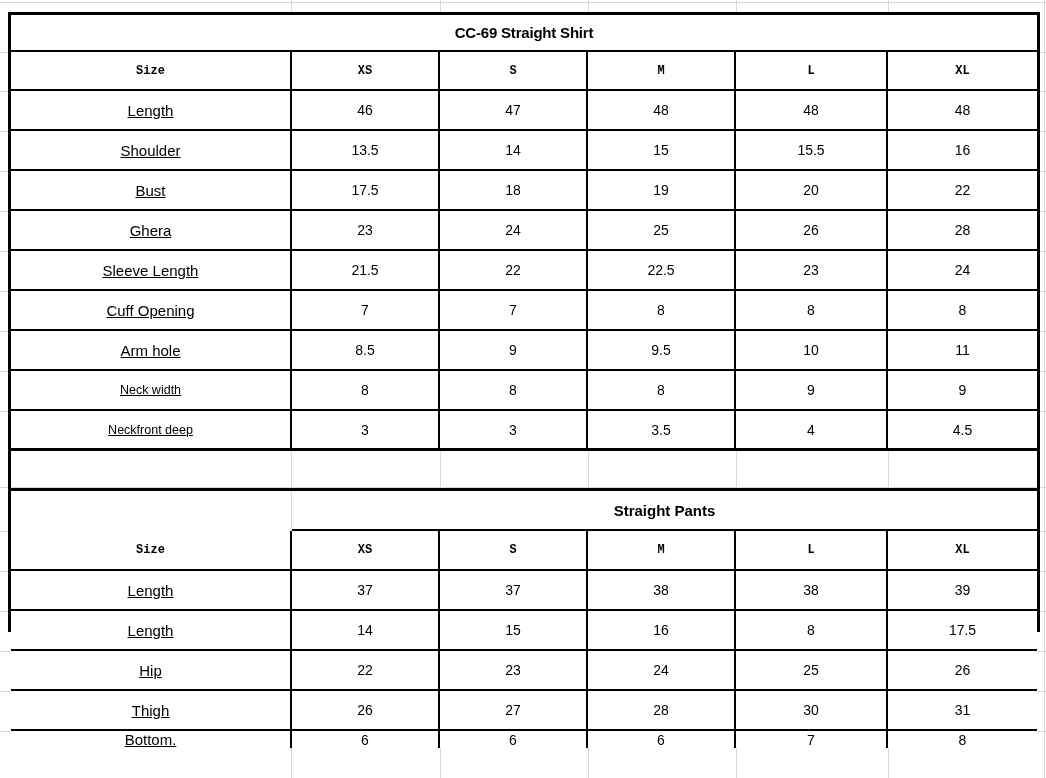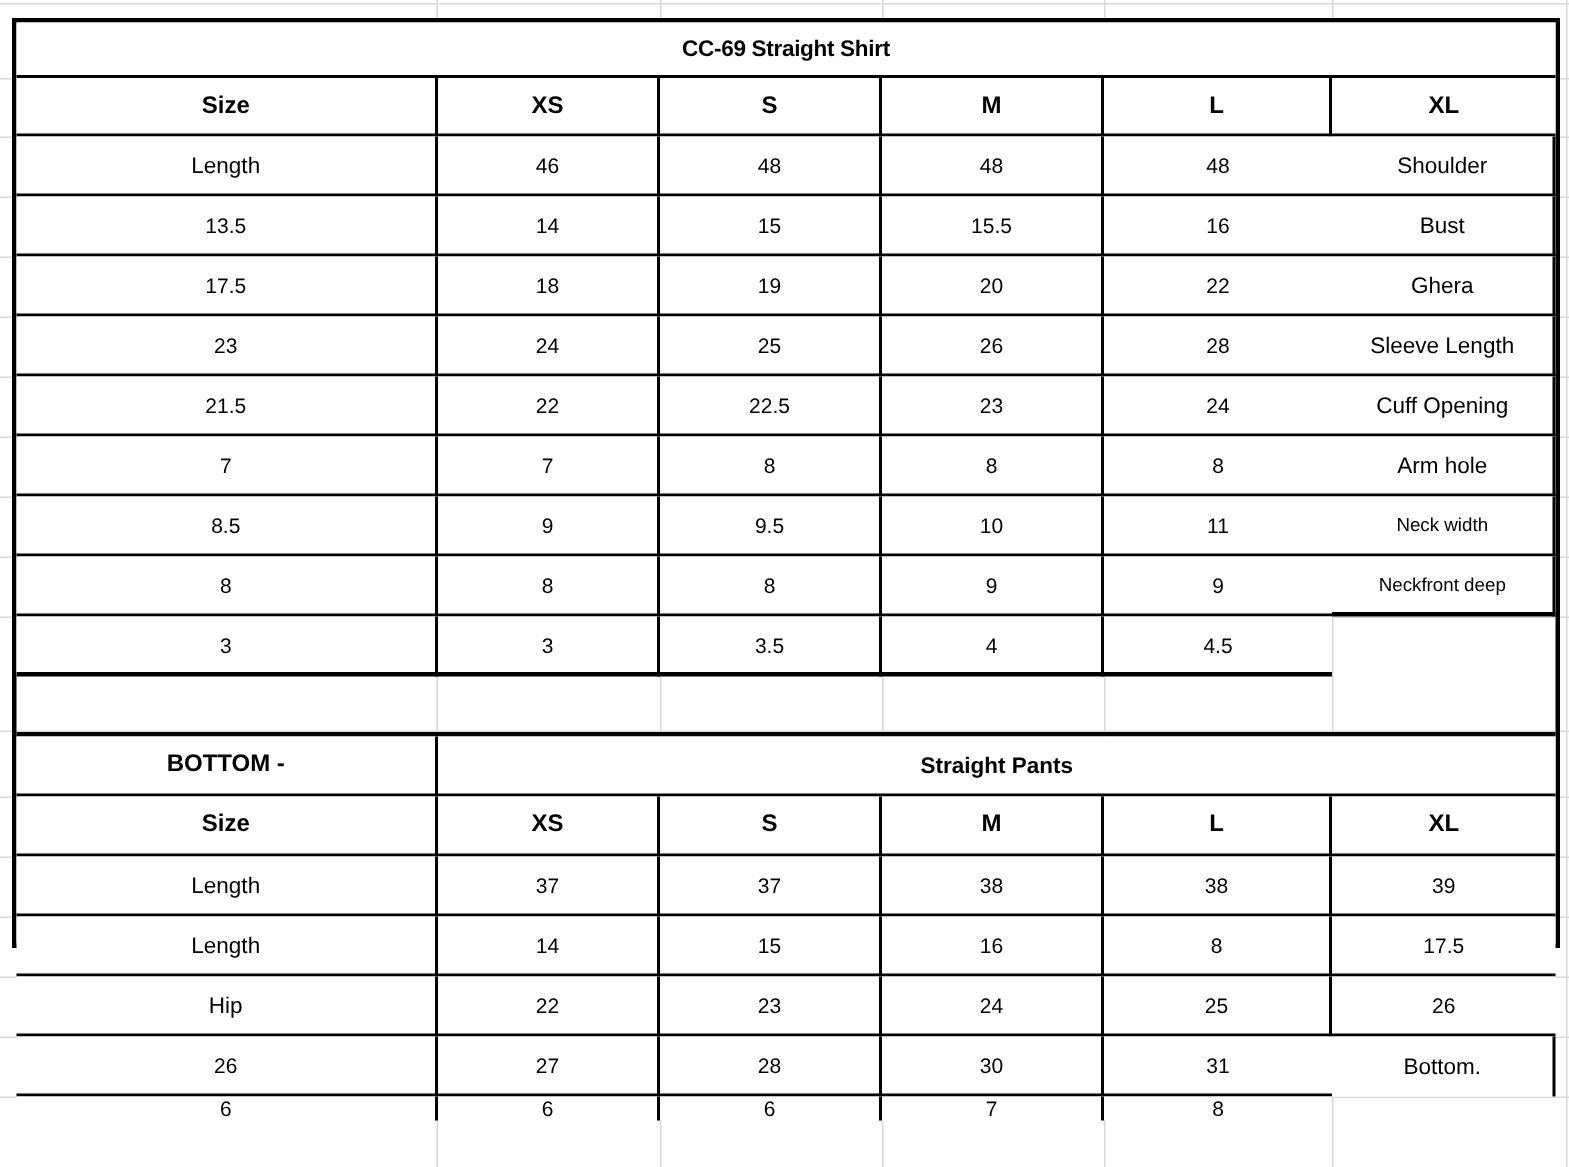--- a/index.html
+++ b/index.html
@@ -23,22 +23,22 @@
   .cell{
     box-sizing:border-box;background:#fff;
     border-right:2px solid #000;border-bottom:2px solid #000;
     display:flex;align-items:center;justify-content:center;
     white-space:nowrap;
   }
   .lc{border-right:none;}
   .span6{grid-column:1 / span 6;}
   .span5{grid-column:2 / span 5;}
   .title{font-weight:700;font-size:15px;letter-spacing:-0.2px;}
-  .hdr{font-weight:700;font-size:16px;}
-  .lbl{font-size:15px;}
+  .hdr{font-weight:700;font-size:12px;font-family:Liberation Mono, monospace;}
+  .lbl{font-size:15px;text-decoration:underline;}
   .sm{font-size:12.5px;}
   .num{font-size:14px;}
   .tb{border-bottom-width:3px;}
   .empty{background:transparent;border-right:none;border-bottom:3px solid #000;}
   .blabel{font-weight:700;font-size:16px;}
   .ptitle{font-weight:700;font-size:15px;}
   .nb{border-bottom:none;}
 </style>
 </head>
 <body>
@@ -78,20 +78,21 @@
 
     <div class="cell hdr">Size</div>
     <div class="cell hdr">XS</div>
     <div class="cell hdr">S</div>
     <div class="cell hdr">M</div>
     <div class="cell hdr">L</div>
     <div class="cell hdr lc">XL</div>
 
     <div class="cell lbl">Length</div>
     <div class="cell num">46</div>
+    <div class="cell num">47</div>
     <div class="cell num">48</div>
     <div class="cell num">48</div>
     <div class="cell num lc">48</div>
 
     <div class="cell lbl">Shoulder</div>
     <div class="cell num">13.5</div>
     <div class="cell num">14</div>
     <div class="cell num">15</div>
     <div class="cell num">15.5</div>
     <div class="cell num lc">16</div>
@@ -140,21 +141,20 @@
 
     <div class="cell lbl sm tb">Neckfront deep</div>
     <div class="cell num tb">3</div>
     <div class="cell num tb">3</div>
     <div class="cell num tb">3.5</div>
     <div class="cell num tb">4</div>
     <div class="cell num tb lc">4.5</div>
 
     <div class="cell empty span6"></div>
 
-    <div class="cell blabel">BOTTOM -</div>
     <div class="cell ptitle span5 lc">Straight Pants</div>
 
     <div class="cell hdr">Size</div>
     <div class="cell hdr">XS</div>
     <div class="cell hdr">S</div>
     <div class="cell hdr">M</div>
     <div class="cell hdr">L</div>
     <div class="cell hdr lc">XL</div>
 
     <div class="cell lbl">Length</div>
@@ -171,20 +171,21 @@
     <div class="cell num">8</div>
     <div class="cell num lc">17.5</div>
 
     <div class="cell lbl">Hip</div>
     <div class="cell num">22</div>
     <div class="cell num">23</div>
     <div class="cell num">24</div>
     <div class="cell num">25</div>
     <div class="cell num lc">26</div>
 
+    <div class="cell lbl">Thigh</div>
     <div class="cell num">26</div>
     <div class="cell num">27</div>
     <div class="cell num">28</div>
     <div class="cell num">30</div>
     <div class="cell num lc">31</div>
 
     <div class="cell lbl nb">Bottom.</div>
     <div class="cell num nb">6</div>
     <div class="cell num nb">6</div>
     <div class="cell num nb">6</div>

